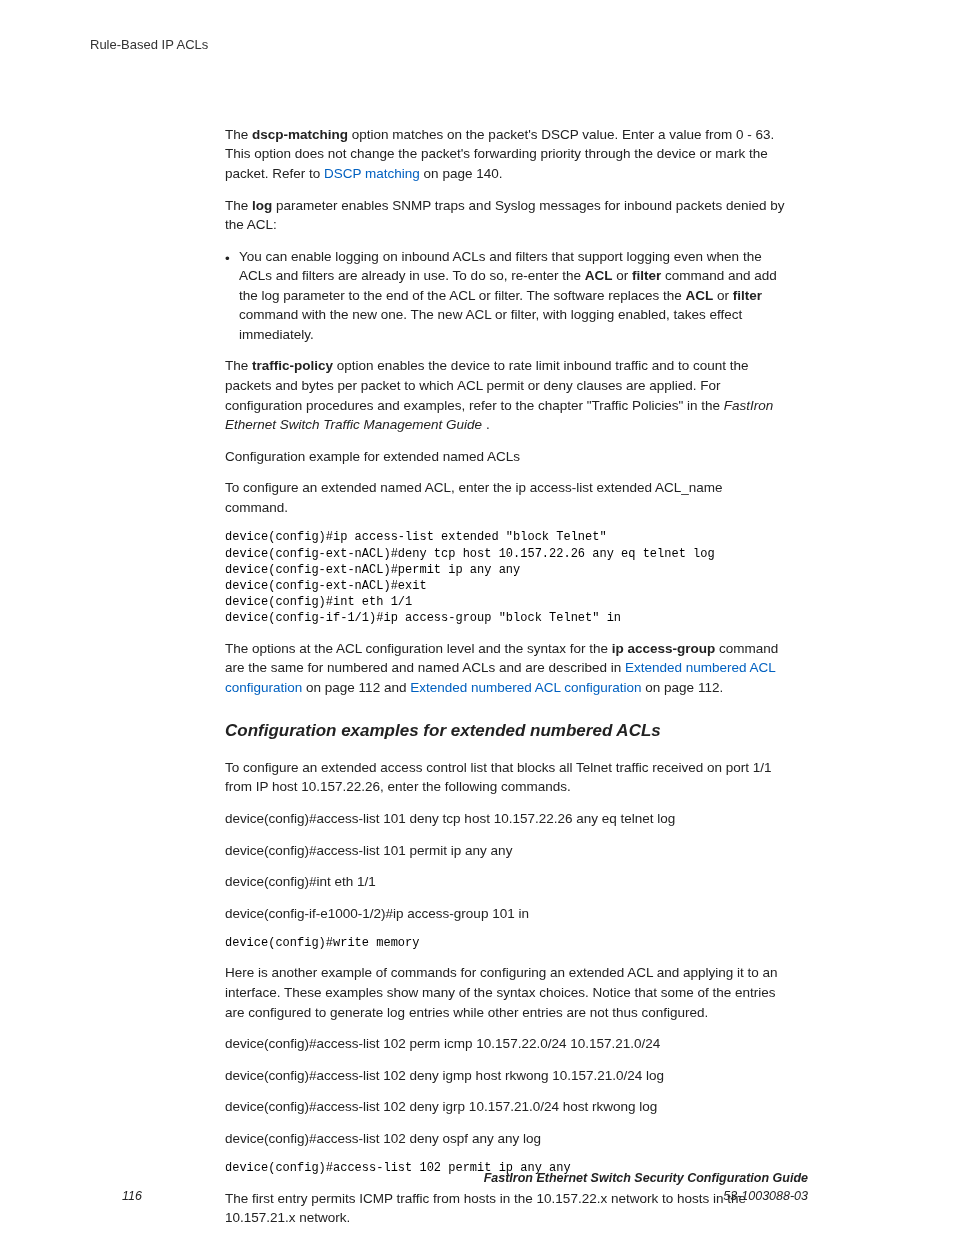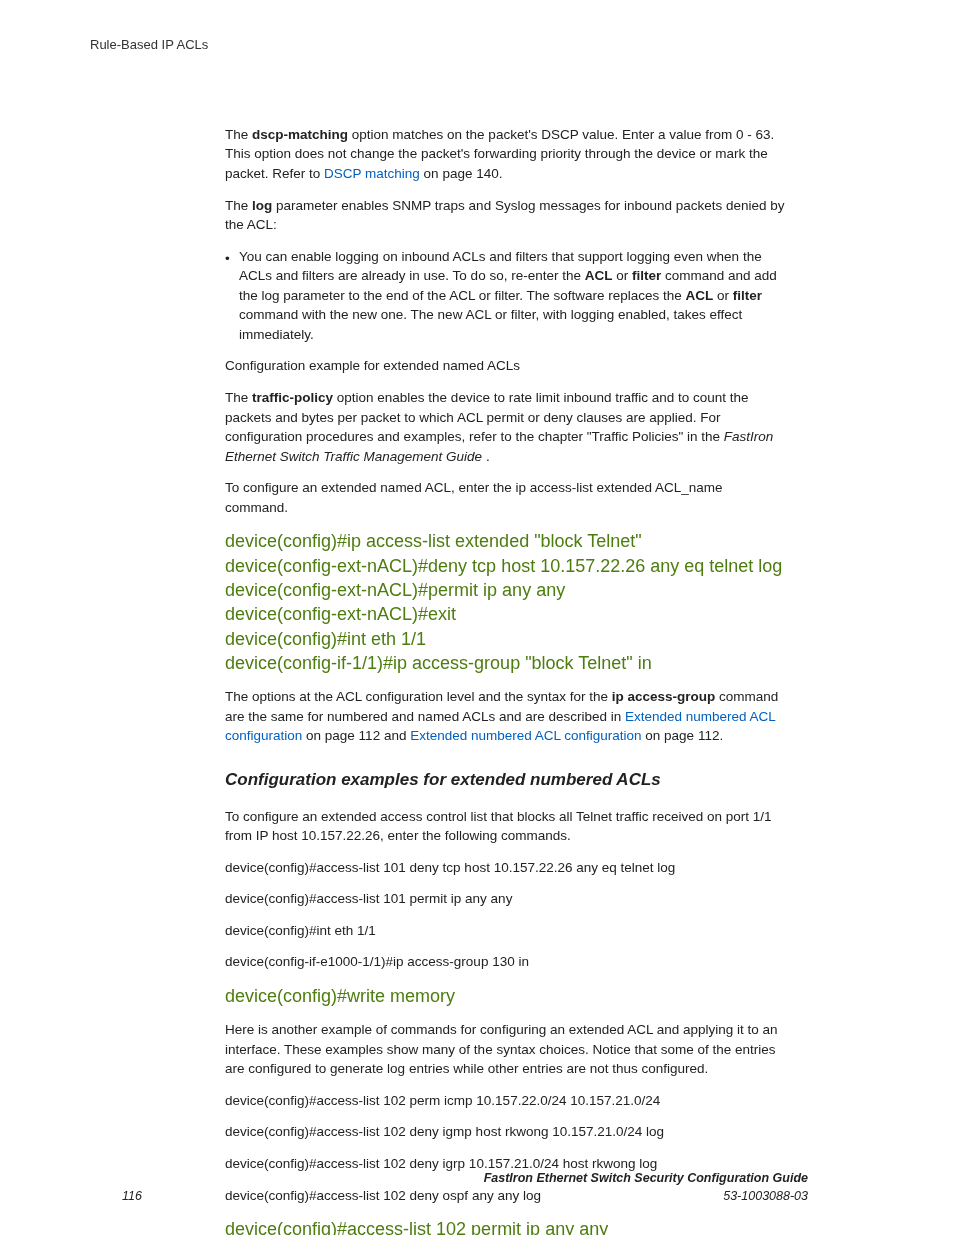--- a/index.html
+++ b/index.html
@@ -33,24 +33,24 @@
   }
   .bullet .dot {
     flex: 0 0 14px;
     padding-top: 2px;
   }
   .bullet .btxt { flex: 1; }
   b { font-weight: bold; text-align: center; }
   i, em { font-style: italic; }
   a.link { color: #0060c0; text-decoration: none; }
   pre.code {
-    font-family: Liberation Sans, sans-serif;
-    font-size: 18px;
+    font-family: Liberation Mono, monospace;
+    font-size: 12px;
     line-height: 1.35;
-    color: #4d7c0f;
+    color: #000000;
     margin: 6px 0 12px 0;
     white-space: pre-wrap;
   }
   h3.section {
     font-style: italic;
     font-weight: bold;
     font-size: 17px;
     margin: 22px 0 14px 0;
   }
   .footer {
@@ -84,46 +84,46 @@
       <span>The </span><b>log</b><span> parameter enables SNMP traps and Syslog messages for inbound packets denied by the ACL:</span>
     </p>
 
     <div class="bullet">
       <div class="dot">•</div>
       <div class="btxt">
         <span>You can enable logging on inbound ACLs and filters that support logging even when the ACLs and filters are already in use. To do so, re-enter the </span><b>ACL</b><span> or </span><b>filter</b><span> command and add the log parameter to the end of the ACL or filter. The software replaces the </span><b>ACL</b><span> or </span><b>filter</b><span> command with the new one. The new ACL or filter, with logging enabled, takes effect immediately.</span>
       </div>
     </div>
 
-    <p>Configuration example for extended named ACLs</p>
-
     <p>
       <span>The </span><b>traffic-policy</b><span> option enables the device to rate limit inbound traffic and to count the packets and bytes per packet to which ACL permit or deny clauses are applied. For configuration procedures and examples, refer to the chapter "Traffic Policies" in the </span><i>FastIron Ethernet Switch Traffic Management Guide</i><span> .</span>
     </p>
+
+    <p>Configuration example for extended named ACLs</p>
 
     <p>To configure an extended named ACL, enter the ip access-list extended ACL_name command.</p>
 
     <pre class="code">device(config)#ip access-list extended "block Telnet"
 device(config-ext-nACL)#deny tcp host 10.157.22.26 any eq telnet log
 device(config-ext-nACL)#permit ip any any
 device(config-ext-nACL)#exit
 device(config)#int eth 1/1
 device(config-if-1/1)#ip access-group "block Telnet" in</pre>
 
     <p>
       <span>The options at the ACL configuration level and the syntax for the </span><b>ip access-group</b><span> command are the same for numbered and named ACLs and are described in </span><a class="link">Extended numbered ACL configuration</a><span> on page 112 and </span><a class="link">Extended numbered ACL configuration</a><span> on page 112.</span>
     </p>
 
     <h3 class="section">Configuration examples for extended numbered ACLs</h3>
 
     <p>To configure an extended access control list that blocks all Telnet traffic received on port 1/1 from IP host 10.157.22.26, enter the following commands.</p>
     <p>device(config)#access-list 101 deny tcp host 10.157.22.26 any eq telnet log</p>
     <p>device(config)#access-list 101 permit ip any any</p>
     <p>device(config)#int eth 1/1</p>
-    <p>device(config-if-e1000-1/1)#ip access-group 130 in</p>
+    <p>device(config-if-e1000-1/2)#ip access-group 101 in</p>
 
     <pre class="code">device(config)#write memory</pre>
 
     <p>Here is another example of commands for configuring an extended ACL and applying it to an interface. These examples show many of the syntax choices. Notice that some of the entries are configured to generate log entries while other entries are not thus configured.</p>
     <p>device(config)#access-list 102 perm icmp 10.157.22.0/24 10.157.21.0/24</p>
     <p>device(config)#access-list 102 deny igmp host rkwong 10.157.21.0/24 log</p>
     <p>device(config)#access-list 102 deny igrp 10.157.21.0/24 host rkwong log</p>
     <p>device(config)#access-list 102 deny ospf any any log</p>
 
     <pre class="code">device(config)#access-list 102 permit ip any any</pre>

